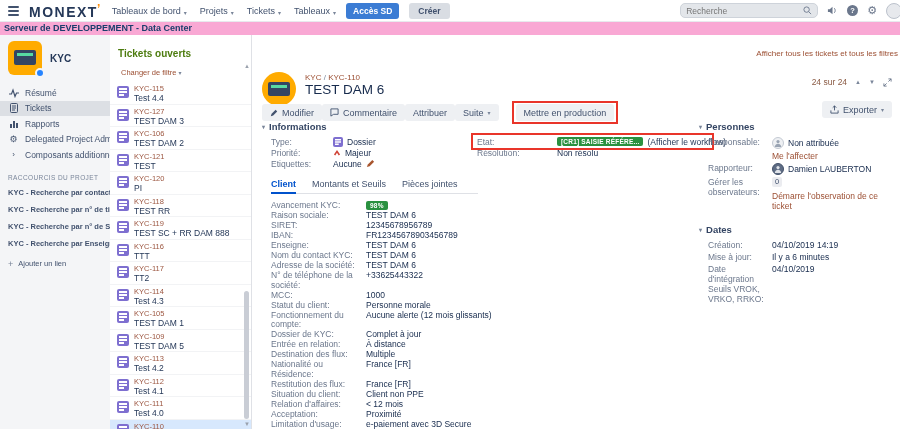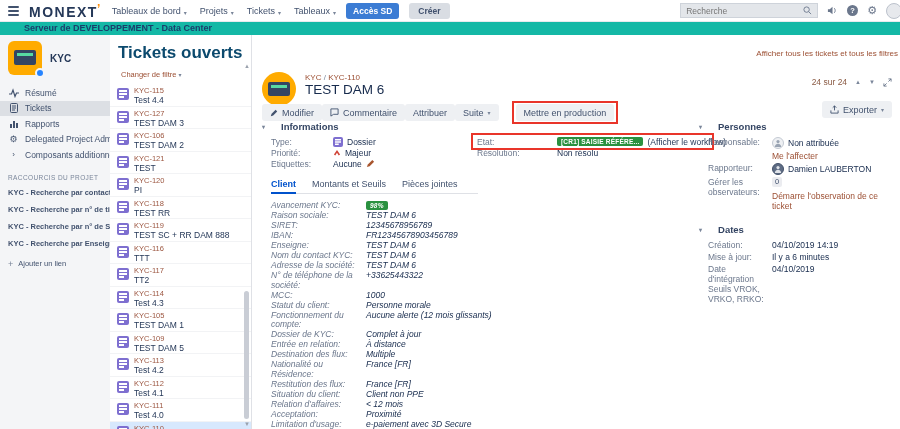--- a/index.html
+++ b/index.html
@@ -14,31 +14,31 @@
   .logo { font-size:14px; font-weight:bold; letter-spacing:1.5px; color:#253858; line-height:22px; }
   .logo .mark { color:#ff8b00; font-size:12px; vertical-align:4px; margin-left:-1px; }
   .nav-item { font-size:9px; color:#42526e; display:flex; align-items:flex-end; gap:3px; cursor:pointer; white-space:nowrap; }
   .caret { font-size:6px; color:#7a869a; }
   .btn-access { background:#3b7cd4; color:#fff; font-size:8.5px; font-weight:bold;
     padding:3px 7px; border-radius:3px; cursor:pointer; }
   .btn-create { background:#d9dde3; color:#42526e; font-size:8.5px; font-weight:bold;
     padding:3px 9px; border-radius:3px; cursor:pointer; }
   .nav-right { margin-left:auto; display:flex; align-items:center; gap:9px; }
   .search { width:138px; height:15px; background:#e3e6ea; border:1px solid #ced3da;
-    border-radius:0; display:flex; align-items:center; padding:0 5px; gap:4px; }
+    border-radius:5px; display:flex; align-items:center; padding:0 5px; gap:4px; }
   .search input { flex:1; border:0; background:transparent; outline:none;
     font-size:8.5px; color:#5e6c84; font-family:"Liberation Sans",sans-serif; min-width:0; }
   .nav-ic { display:flex; align-items:center; cursor:pointer; }
   .help-circle { width:11px; height:11px; border-radius:50%; background:#6b778c; color:#fff;
     font-size:7.5px; font-weight:bold; text-align:center; line-height:11px; }
   .gear { font-size:11px; color:#6b778c; line-height:11px; }
   .avatar-top { width:16px; height:16px; border-radius:50%; background:#e7e9ed;
     border:1px solid #bcc2cc; margin-right:-10px; }
 
-  .envbar { padding:1px 24px 2px; font-size:9px; font-weight:bold; color:#1a3d6b; background:#14b8a6; }
+  .envbar { padding:1px 4px 2px; font-size:9px; font-weight:bold; color:#1a3d6b; background:#f9a8d4; }
 
   
   .main { display:flex; height:394px; }
 
   
   .sidebar { width:110px; flex:none; background:#f4f5f7; padding-top:6px; overflow:hidden; }
   .project { display:flex; align-items:center; gap:8px; padding:0 8px; margin-bottom:10px; }
   .project-avatar { width:34px; height:34px; border-radius:6px; background:#ffab00; position:relative; flex:none; }
   .project-avatar .wallet { position:absolute; left:6px; top:9px; width:22px; height:15px;
     background:#344563; border-radius:2px; }
@@ -52,21 +52,21 @@
   .snav-item .ic { width:11px; display:flex; justify-content:center; flex:none; }
   .shortcut-title { font-size:6.5px; color:#7a869a; letter-spacing:.4px; padding:11px 8px 3px; }
   .shortcut { font-size:7.5px; color:#42526e; padding:4px 8px; cursor:pointer; white-space:nowrap;font-weight:bold; }
   .addlink { font-size:7.5px; color:#42526e; padding:7px 8px 0 8px; cursor:pointer; display:flex; gap:5px; align-items:center; }
   .addlink .plus { color:#7a869a; font-size:9px; }
 
   
   .listcol { width:142px; flex:none; background:#fff; border-right:1px solid #dfe1e6;
     position:relative; overflow:hidden; }
   .list-header { padding:8px 8px 3px; }
-  .list-title { font-size:17px; font-weight:bold; color:#0c4a6e;text-align:right; }
+  .list-title { font-size:10px; font-weight:bold; color:#4d7c0f;text-align:right; }
   .filter-link { font-size:7.5px; color:#9c4f33; margin-left:3px; cursor:pointer; white-space:nowrap; }
   .titem { height:22.5px; padding:2px 10px 0 24px; position:relative; border-bottom:1px solid #f2f3f5; cursor:pointer; }
   .titem.selected { background:#d7e8fd; }
   .ticon { position:absolute; left:7px; top:4px; width:12px; height:12px; border-radius:2px;
     background:#7e6fd0; display:flex; align-items:center; justify-content:center; }
   .tkey { font-size:7.5px; color:#9c5640; line-height:9px; white-space:nowrap; }
   .tsum { font-size:8.5px; color:#253858; line-height:10px; white-space:nowrap; overflow:hidden; }
   .vscroll { position:absolute; right:1px; top:28px; bottom:2px; width:7px; }
   .vscroll .arr { position:absolute; right:0; font-size:6px; color:#9aa1ad; line-height:6px; }
   .vscroll .thumb { position:absolute; right:1px; width:5px; border-radius:3px; background:#c9cdd5; }
@@ -86,41 +86,41 @@
   .pager-count { font-size:8.5px; color:#8a5a43; }
   .pager-btn { font-size:6px; color:#7a869a; cursor:pointer; }
 
   .d-toolbar { position:absolute; top:66px; left:10px; right:95px; display:flex; align-items:center; }
   .chip { background:#eef0f3; border-radius:3px; height:17px; display:flex; align-items:center;
     gap:4px; padding:0 8px; font-size:9px; color:#42526e; cursor:pointer; white-space:nowrap; }
   .annotation-wrap { border:2px solid #e9352a; padding:1px 2px; margin-left:13px; }
   .chip-export { position:absolute; top:66px; right:8px; }
 
   .d-content { position:absolute; top:86px; left:10px; width:440px; }
-  .sec-title { font-size:9.5px; font-weight:bold; color:#344563; display:flex; align-items:center; gap:16px; }
+  .sec-title { font-size:9.5px; font-weight:bold; color:#344563; display:flex; align-items:center; gap:4px; }
   .sec-title .tw { font-size:6px; color:#7a869a; }
   .info-grid { position:relative; margin-top:4px; padding-left:9px; }
   .irow { display:flex; align-items:center; height:11px; }
   .ilabel { width:62px; font-size:8.5px; color:#6b778c; flex:none; }
   .ival { font-size:8.5px; color:#172b4d; display:flex; align-items:center; gap:4px; }
   .info-right { position:absolute; left:215px; top:0; width:235px; }
   .info-right .ilabel { width:80px; }
   .lozenge { background:#2a9140; color:#fff; font-size:6.5px; font-weight:bold; letter-spacing:.2px;
     padding:1px 4px; border-radius:2px; white-space:nowrap; }
   .workflow-link { font-size:8.5px; color:#253858; cursor:pointer; white-space:nowrap; }
   .annotation-status { position:absolute; left:-6px; top:-3px; width:243px; height:17px;
     border:2px solid #e9352a; pointer-events:none; }
   .mini-doc { width:10px; height:10px; border-radius:2px; background:#7e6fd0;
     display:inline-flex; align-items:center; justify-content:center; flex:none; }
 
   .tabs { display:inline-flex; gap:16px; margin:10px 0 0 9px; border-bottom:1px solid #dfe1e6; padding-right:20px; }
   .tab { font-size:9px; color:#42526e; padding:0 0 3px; cursor:pointer; white-space:nowrap; }
   .tab.active { color:#0052cc; font-weight:bold; border-bottom:2px solid #0052cc; margin-bottom:-1px; }
 
-  .fields { margin-top:7px; padding-left:9px;font-style:italic; }
+  .fields { margin-top:7px; padding-left:9px; }
   .frow { display:flex; margin-bottom:.5px; }
   .flabel { width:95px; flex:none; font-size:8.5px; color:#6b778c; line-height:9.5px; }
   .fvalue { font-size:8.5px; color:#172b4d; line-height:9.5px; }
 
   .d-people { position:absolute; top:86px; left:447px; right:0; }
   .prow { display:flex; margin-bottom:2px; }
   .plabel { width:64px; flex:none; font-size:8.5px; color:#6b778c; line-height:10px; }
   .pval { font-size:8.5px; color:#172b4d; line-height:10px; display:flex; align-items:center; gap:4px; flex-wrap:wrap; }
   .link { color:#9c4f33; cursor:pointer; }
   .mini-avatar { width:12px; height:12px; border-radius:50%; background:#eef0f3; border:1px solid #c4cad3;

